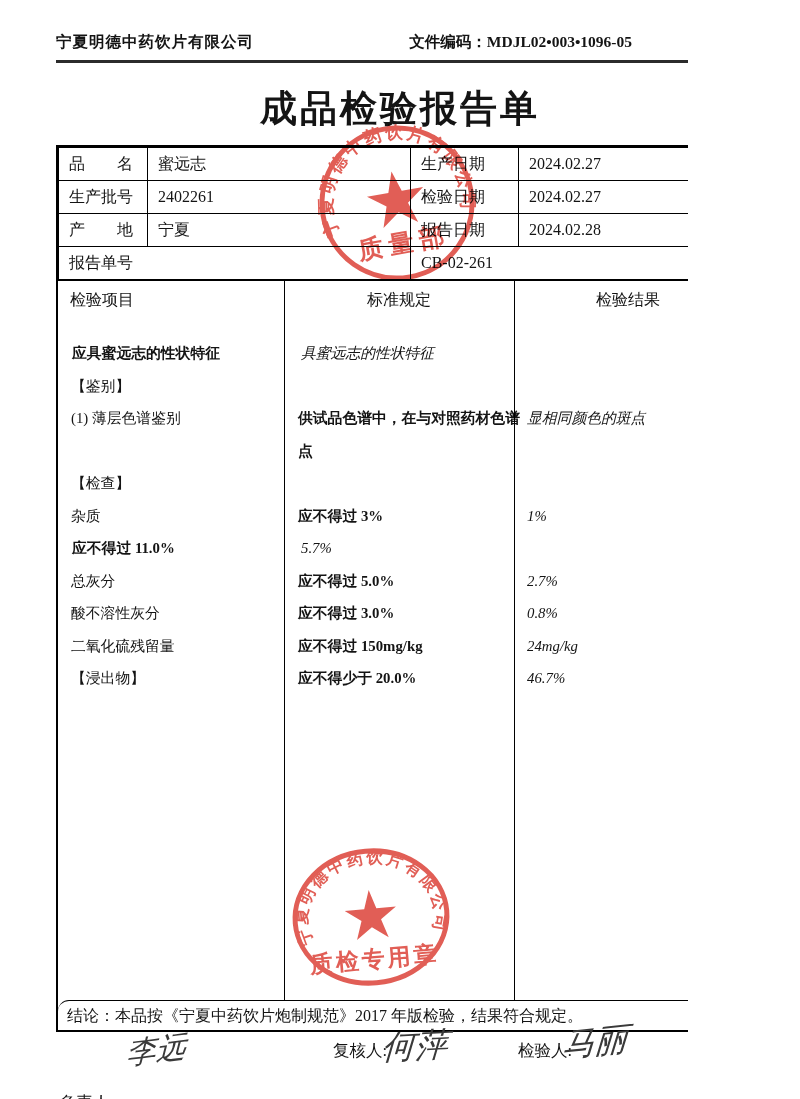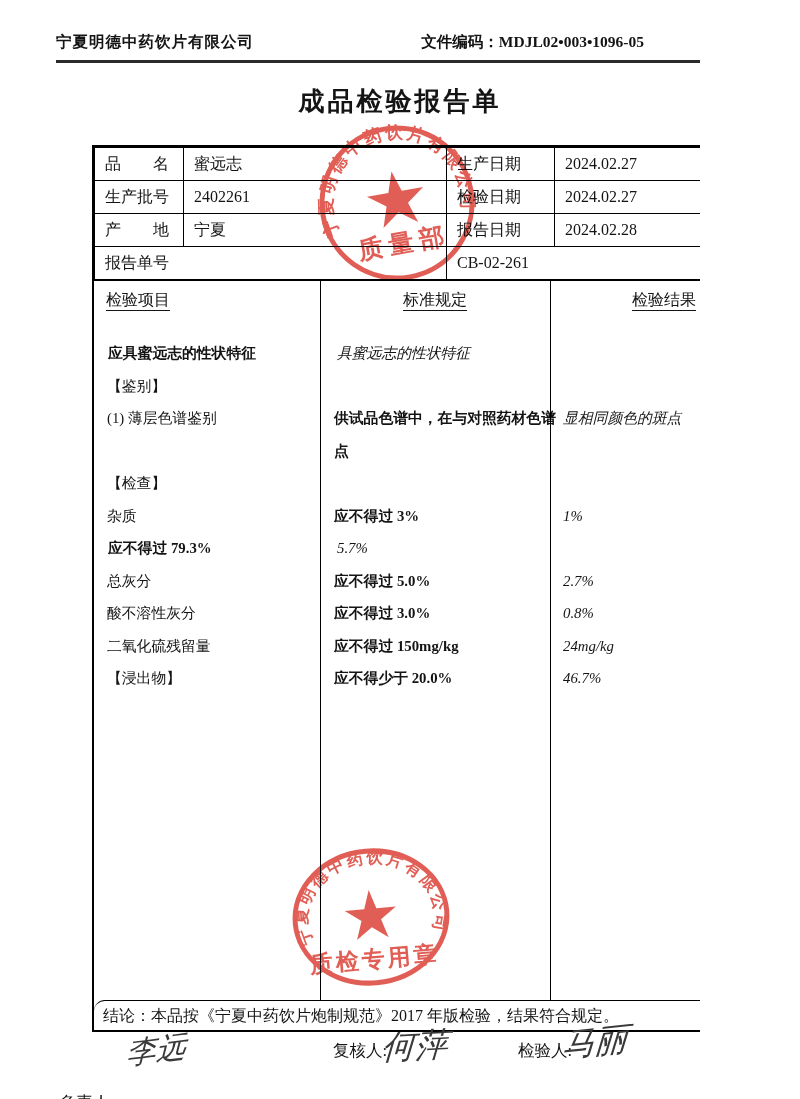--- a/index.html
+++ b/index.html
@@ -1,43 +1,43 @@
 <!DOCTYPE html>
 <html><head>
 <meta charset="utf-8">
 <style>
   html,body{margin:0;padding:0;background:#ffffff;}
   .page{
     position:relative; width:688px; height:1099px; background:#ffffff;
-    font-family:"Liberation Serif","DejaVu Serif",serif; color:#141414; overflow:hidden;padding-left:12px;
+    font-family:"Liberation Serif","DejaVu Serif",serif; color:#141414; overflow:hidden;
   }
   
   .hdr-left{position:absolute; left:56px; top:32px; font-size:15.5px; font-weight:bold; letter-spacing:1px;}
   .hdr-right{position:absolute; right:56px; top:32px; font-size:15.5px; font-weight:bold;}
   .hdr-rule{position:absolute; left:56px; top:60px; width:688px; height:3px; background:#2b2b2b;}
   
   .title{position:absolute; left:0; top:84px; width:800px; margin:0; text-align:center;
-         font-size:26px; font-weight:bold; letter-spacing:3px;}
+         font-size:37px; font-weight:bold; letter-spacing:3px;}
   
   .sheet{position:absolute; left:56px; top:145px; width:688px; height:887px;
-         border:2px solid #000; box-sizing:border-box; background:transparent;margin-left:36px;}
+         border:2px solid #000; box-sizing:border-box; background:transparent;}
   
   table.info{border-collapse:collapse; width:100%; table-layout:fixed;}
   table.info td{border:1px solid #000; height:32px; font-size:16px; padding:0 0 0 10px; overflow:hidden; white-space:nowrap;}
   td.w1{width:78px;} td.w2{width:252px;} td.w3{width:97px;} td.w4{width:257px;}
   
   .spec{position:relative; width:100%; height:720px; border-top:1px solid #000; box-sizing:border-box; overflow:hidden;}
   .vline{position:absolute; top:0; bottom:0; width:1px; background:#000;}
   .v1{left:226px;} .v2{left:456px;}
   .spec-head{display:flex; padding-top:9px; height:36px; box-sizing:border-box;}
   .hcell{box-sizing:border-box; font-size:16px;}
   .hcell.h1{width:226px; padding-left:12px;}
   .hcell.h2{width:230px; text-align:center;}
   .hcell.h3{flex:1; text-align:center;}
-  .hlabel{text-decoration:underline; text-underline-offset:5px;}
+  .hlabel{text-underline-offset:5px;}
   .spec-body{padding-top:20px;}
   .srow{display:flex;}
   .scell{box-sizing:border-box; font-size:14.8px; line-height:32.5px; min-height:32.5px; white-space:nowrap;}
   .scell.c1{width:226px; padding-left:13px;}
   .scell.c2{width:230px; padding-left:14px;}
   .scell.c3{flex:1; padding-left:13px;font-style:italic;}
   .scell .line{min-height:32.5px;font-weight:bold;}
   
   .concl{border-top:1px solid #000; height:31px; line-height:30px; font-size:16px; padding-left:9px; box-sizing:border-box; white-space:nowrap;border-radius:11px;}
   
@@ -127,21 +127,21 @@
           </div>
           <div class="srow">
             <div class="scell c1">杂质</div>
             <div class="scell c2">
               <div class="line">应不得过 3%</div>
             </div>
             <div class="scell c3">1%</div>
           </div>
           <div class="srow">
             <div class="scell c2">
-              <div class="line">应不得过 79.3%</div>
+              <div class="line">应不得过 11.0%</div>
             </div>
             <div class="scell c3">5.7%</div>
           </div>
           <div class="srow">
             <div class="scell c1">总灰分</div>
             <div class="scell c2">
               <div class="line">应不得过 5.0%</div>
             </div>
             <div class="scell c3">2.7%</div>
           </div>

